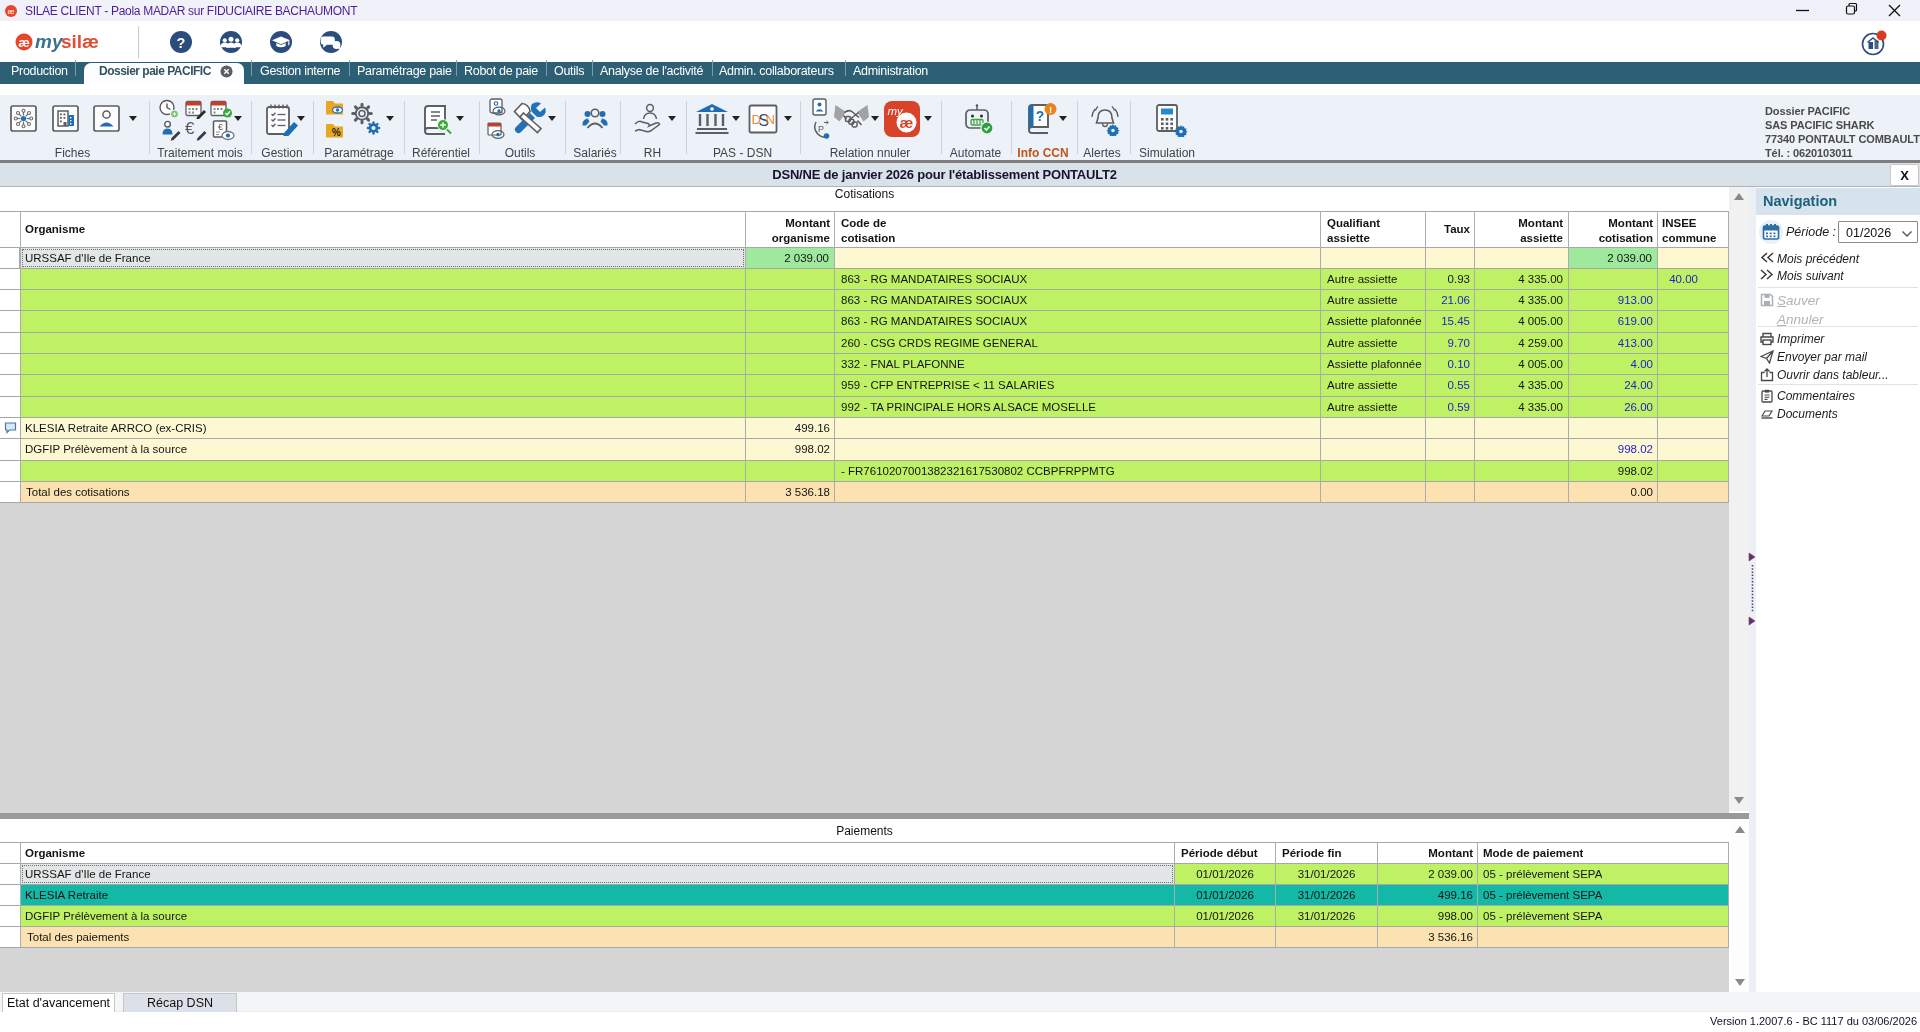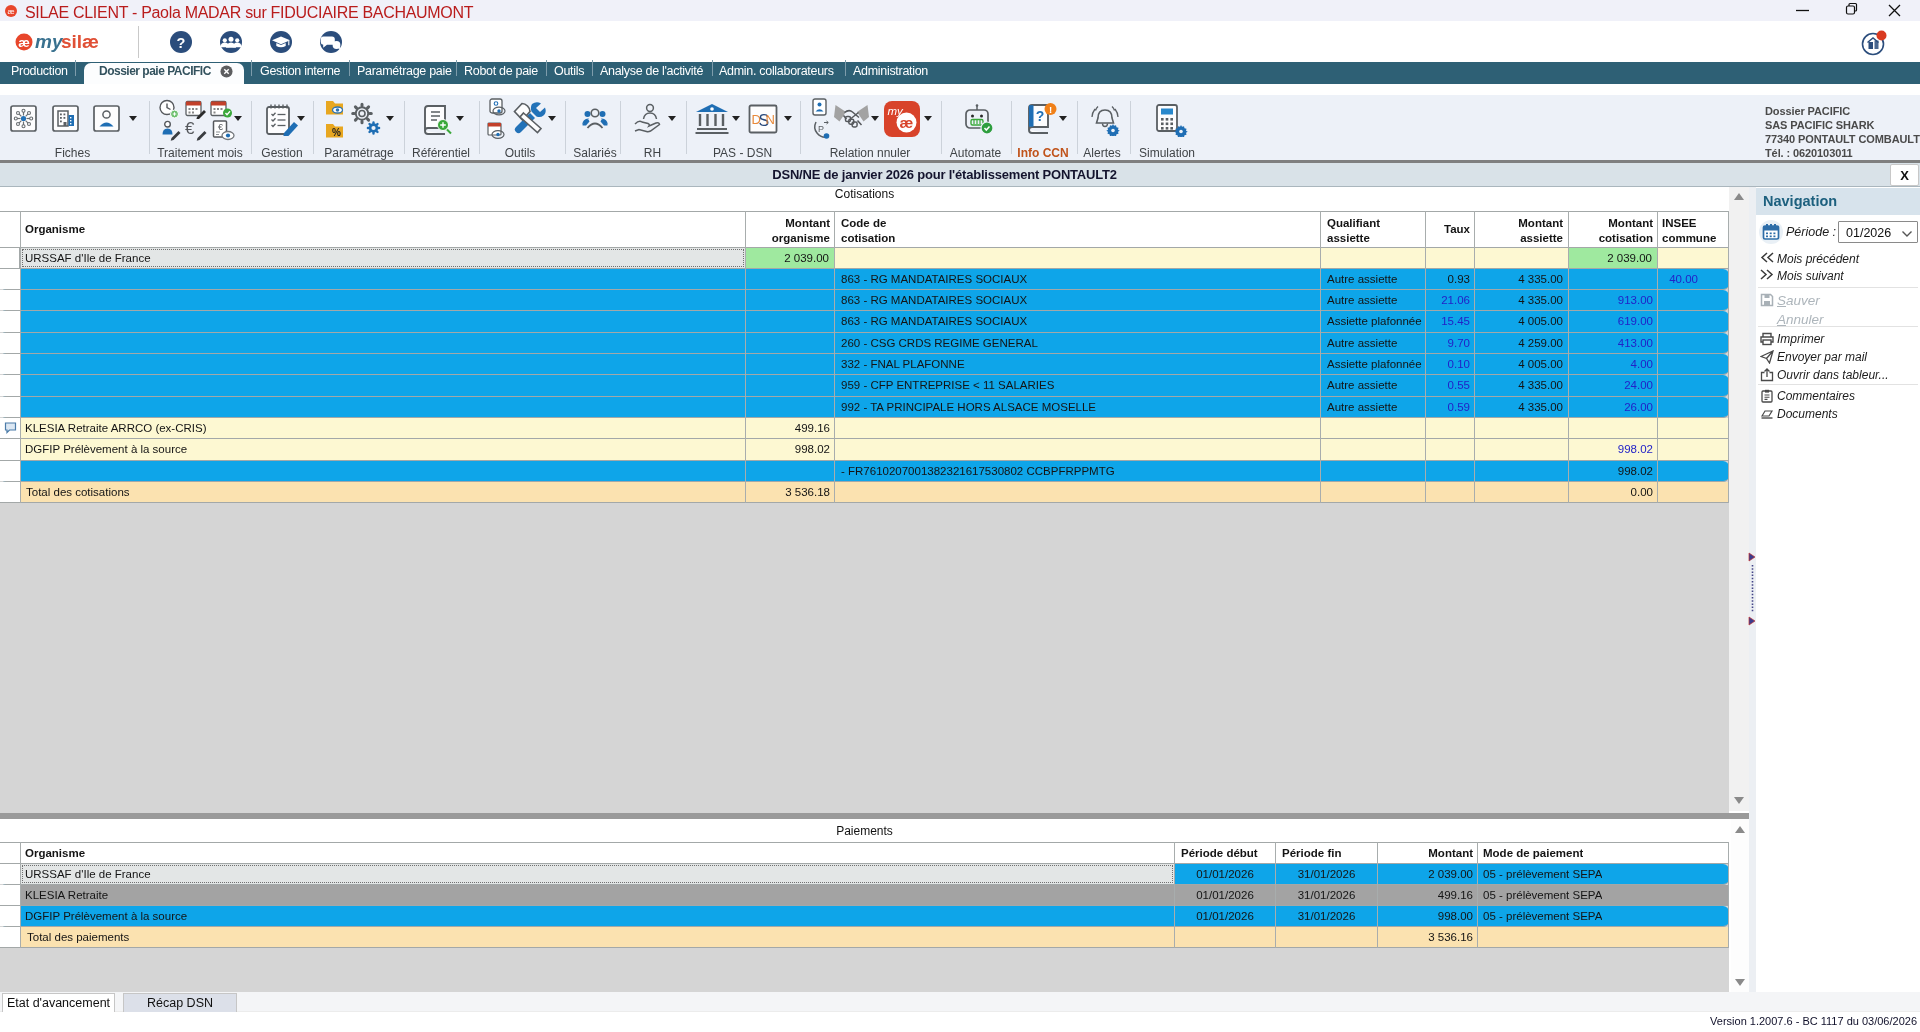--- a/index.html
+++ b/index.html
@@ -3,21 +3,21 @@
 <meta charset="utf-8">
 <style>
 * { margin:0; padding:0; box-sizing:border-box; }
 html,body { width:1920px; height:1032px; overflow:hidden; }
 body { font-family:"Liberation Sans", sans-serif; }
 #root { position:absolute; top:0; left:0; width:1920px; height:1032px; background:#fff; }
 .abs { position:absolute; }
 
 
 #titlebar { position:absolute; top:0; left:0; width:1920px; height:21px; background:#f0f1f9; }
-#titletext { position:absolute; left:25px; top:4px; font-size:16px; letter-spacing:-0.3px; color:#b91c1c; }
+#titletext { position:absolute; left:25px; top:4px; font-size:12px; letter-spacing:-0.3px; color:#4c1d95; }
 
 
 #logobar { position:absolute; top:21px; left:0; width:1920px; height:41px; background:#ffffff; }
 .navcircle { position:absolute; width:22px; height:22px; border-radius:50%; background:#2b4d7c; top:10px; }
 
 
 #tabbar { position:absolute; top:62px; left:0; width:1920px; height:22px; background:#2e6075; }
 .tabtxt { position:absolute; bottom:6px; font-size:12.5px; letter-spacing:-0.3px; color:#fff; white-space:nowrap; }
 .tabsep { position:absolute; bottom:8px; width:1px; height:16px; background:#7d9cab; }
 #activetab { position:absolute; left:84px; bottom:0; width:160px; height:21px; background:#fcfdfe; border-radius:7px 7px 0 0; }
@@ -38,21 +38,21 @@
 #content { position:absolute; top:187px; left:0; width:1729px; height:805px; background:#d5d5d5; }
 .band { position:absolute; left:0; width:1729px; background:#fff; text-align:center; font-size:12px; color:#111; }
 .cell { position:absolute; font-size:11.5px; color:#141414; white-space:nowrap; overflow:hidden; }
 .r { text-align:right; }
 .c { text-align:center; }
 .bld { font-weight:bold; }
 .blue { color:#2222c8; }
 .vline { position:absolute; top:0; bottom:0; width:1px; background:#a8adad; }
 .row { position:absolute; left:0; width:1729px; border-bottom:1px solid #a3a8a8; }
 .yellow { background:#fdf8d2; }
-.pale { background:#0ea5e9;border-radius:6px; }
+.pale { background:#bef264; }
 .cotrow::before, .payrow::before { content:""; position:absolute; left:0; top:0; bottom:0; width:20px; background:#fff; }
 .peach { background:#fbe2b0; }
 .selcell { background:#e3e6e6; outline:1.5px dotted #707070; outline-offset:-2px; }
 .green { background:#9fe99f; }
 .whitecol { position:absolute; left:0; top:0; bottom:0; width:20px; background:#fff; border-right:1px solid #a3a8a8; }
 
 
 .sbtrack { position:absolute; background:#f1f1f1; }
 .uarr { width:0; height:0; border-left:5px solid transparent; border-right:5px solid transparent; border-bottom:7px solid #8a8a8a; position:absolute; }
 .dnarr { width:0; height:0; border-left:5px solid transparent; border-right:5px solid transparent; border-top:7px solid #8a8a8a; position:absolute; }
@@ -603,21 +603,21 @@
         </div>
         <div class="row pale payrow" style="top:22px;height:21px">
           <div class="selcell abs" style="left:21px;top:0;width:1153px;height:20px">
               <div class="cell" style="left:4px;top:4px">URSSAF d'Ile de France</div>
             </div>
           <div class="cell c" style="left:1175px;width:100px;top:4px">01/01/2026</div>
           <div class="cell c" style="left:1276px;width:101px;top:4px">31/01/2026</div>
           <div class="cell r" style="left:1378px;width:95px;top:4px">2 039.00</div>
           <div class="cell" style="left:1483px;top:4px">05 - prélèvement SEPA</div>
         </div>
-        <div class="row payrow" style="top:43px;height:21px;background:#a3a3a3">
+        <div class="row payrow" style="top:43px;height:21px;background:#14b8a6">
           <div class="cell" style="left:25px;top:4px">KLESIA Retraite</div>
           <div class="cell c" style="left:1175px;width:100px;top:4px">01/01/2026</div>
           <div class="cell c" style="left:1276px;width:101px;top:4px">31/01/2026</div>
           <div class="cell r" style="left:1378px;width:95px;top:4px">499.16</div>
           <div class="cell" style="left:1483px;top:4px">05 - prélèvement SEPA</div>
         </div>
         <div class="row pale payrow" style="top:64px;height:21px">
           <div class="cell" style="left:25px;top:4px">DGFIP Prélèvement à la source</div>
           <div class="cell c" style="left:1175px;width:100px;top:4px">01/01/2026</div>
           <div class="cell c" style="left:1276px;width:101px;top:4px">31/01/2026</div>

